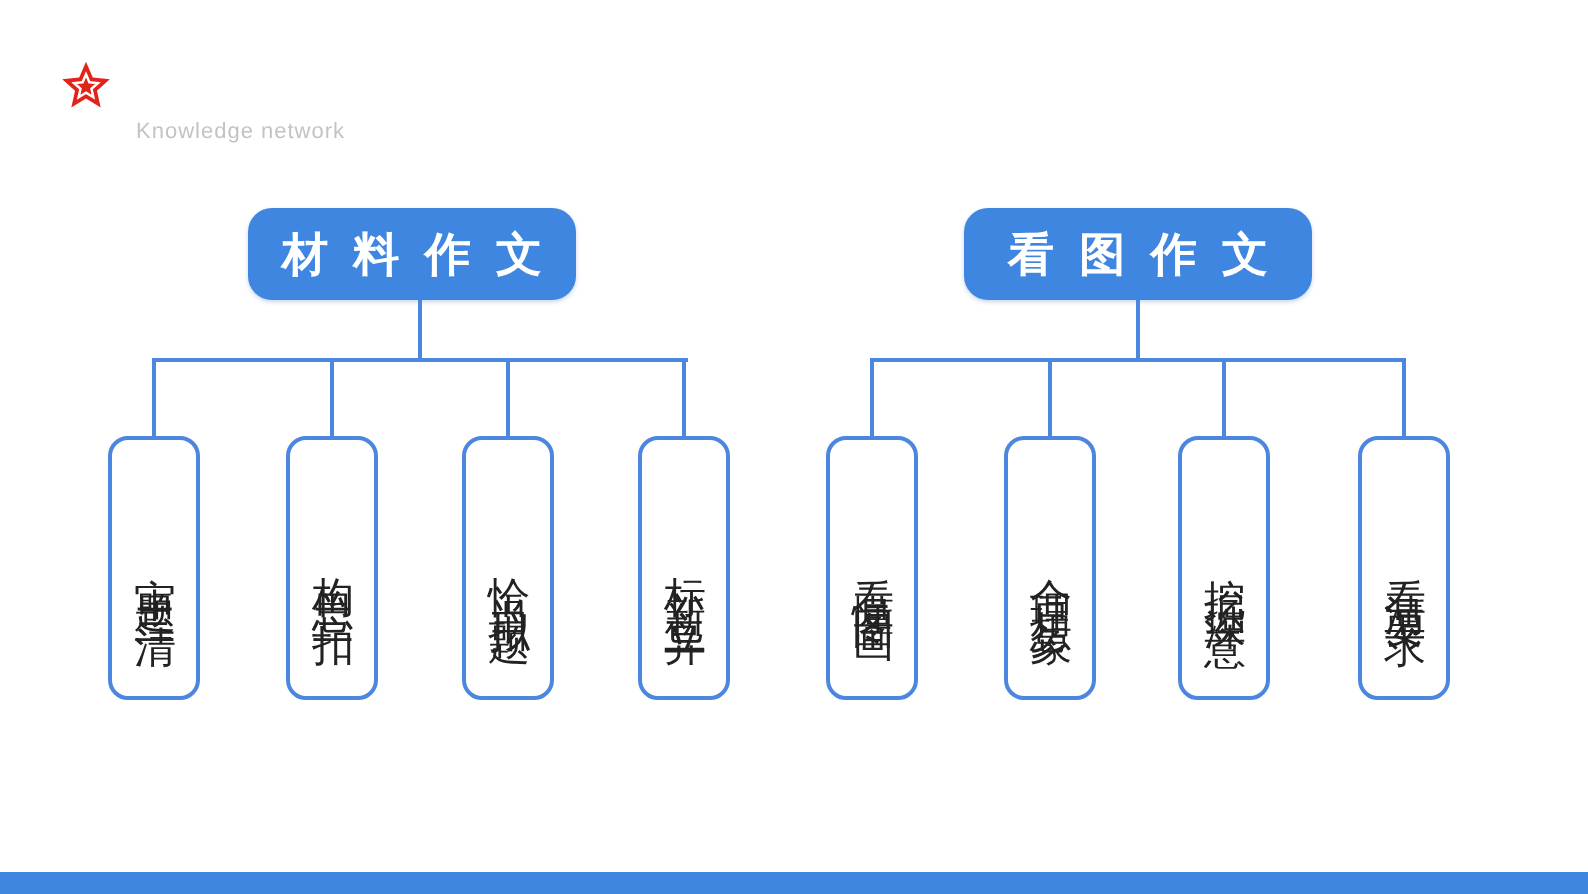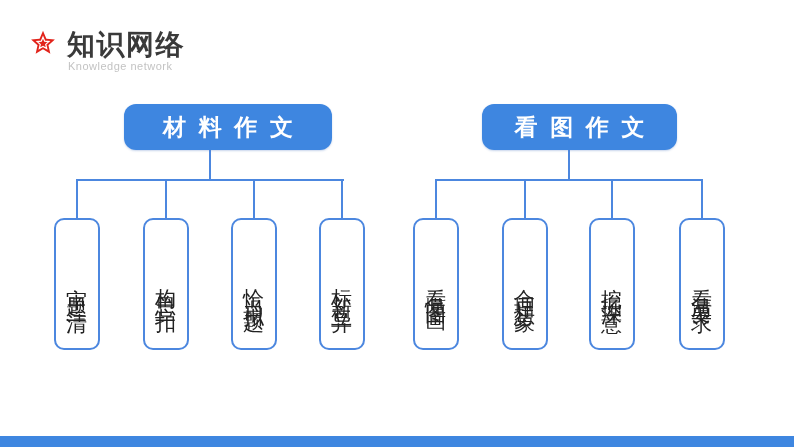--- a/index.html
+++ b/index.html
@@ -55,25 +55,24 @@
 </style>
 </head>
 <body>
 
 <div class="stage">
 
   <svg class="hdr-star" viewBox="0 0 24 24" aria-hidden="true">
     <polygon points="12,1.6 14.9,8.4 22.2,9.1 16.7,14 18.3,21.2 12,17.4 5.7,21.2 7.3,14 1.8,9.1 9.1,8.4" fill="#e2231a"></polygon>
     <polygon points="12,1.6 14.9,8.4 22.2,9.1 16.7,14 18.3,21.2 12,17.4 5.7,21.2 7.3,14 1.8,9.1 9.1,8.4" fill="none" stroke="#ffffff" stroke-width="2.1" transform="translate(12 12.4) scale(0.5) translate(-12 -12.4)"></polygon>
   </svg>
-  <div class="hdr-title">知识网络</div>
   <div class="hdr-sub">Knowledge network</div>
 
   <div>
-    <div class="root-box" style="left:124px;width:208px;">
+    <div class="root-box" style="left:124px;width:164px;">
       <span class="root-label">材料作文</span>
     </div>
 
     <div class="line v" style="left:209px;top:150px;height:29px;"></div>
     <div class="line h" style="left:76px;top:179px;width:268px;"></div>
     <div class="line v" style="left:76px;top:179px;height:39px;"></div>
     <div class="line v" style="left:165px;top:179px;height:39px;"></div>
     <div class="line v" style="left:253px;top:179px;height:39px;"></div>
     <div class="line v" style="left:341px;top:179px;height:39px;"></div>
 
@@ -85,21 +84,21 @@
     </div>
     <div class="child-box" style="left:231px;">
       <span class="child-label">恰当拟题</span>
     </div>
     <div class="child-box" style="left:319px;">
       <span class="child-label">标新立异</span>
     </div>
   </div>
 
   <div>
-    <div class="root-box" style="left:482px;width:195px;">
+    <div class="root-box" style="left:482px;width:174px;">
       <span class="root-label">看图作文</span>
     </div>
 
     <div class="line v" style="left:568px;top:150px;height:29px;"></div>
     <div class="line h" style="left:435px;top:179px;width:268px;"></div>
     <div class="line v" style="left:435px;top:179px;height:39px;"></div>
     <div class="line v" style="left:524px;top:179px;height:39px;"></div>
     <div class="line v" style="left:611px;top:179px;height:39px;"></div>
     <div class="line v" style="left:701px;top:179px;height:39px;"></div>
 

